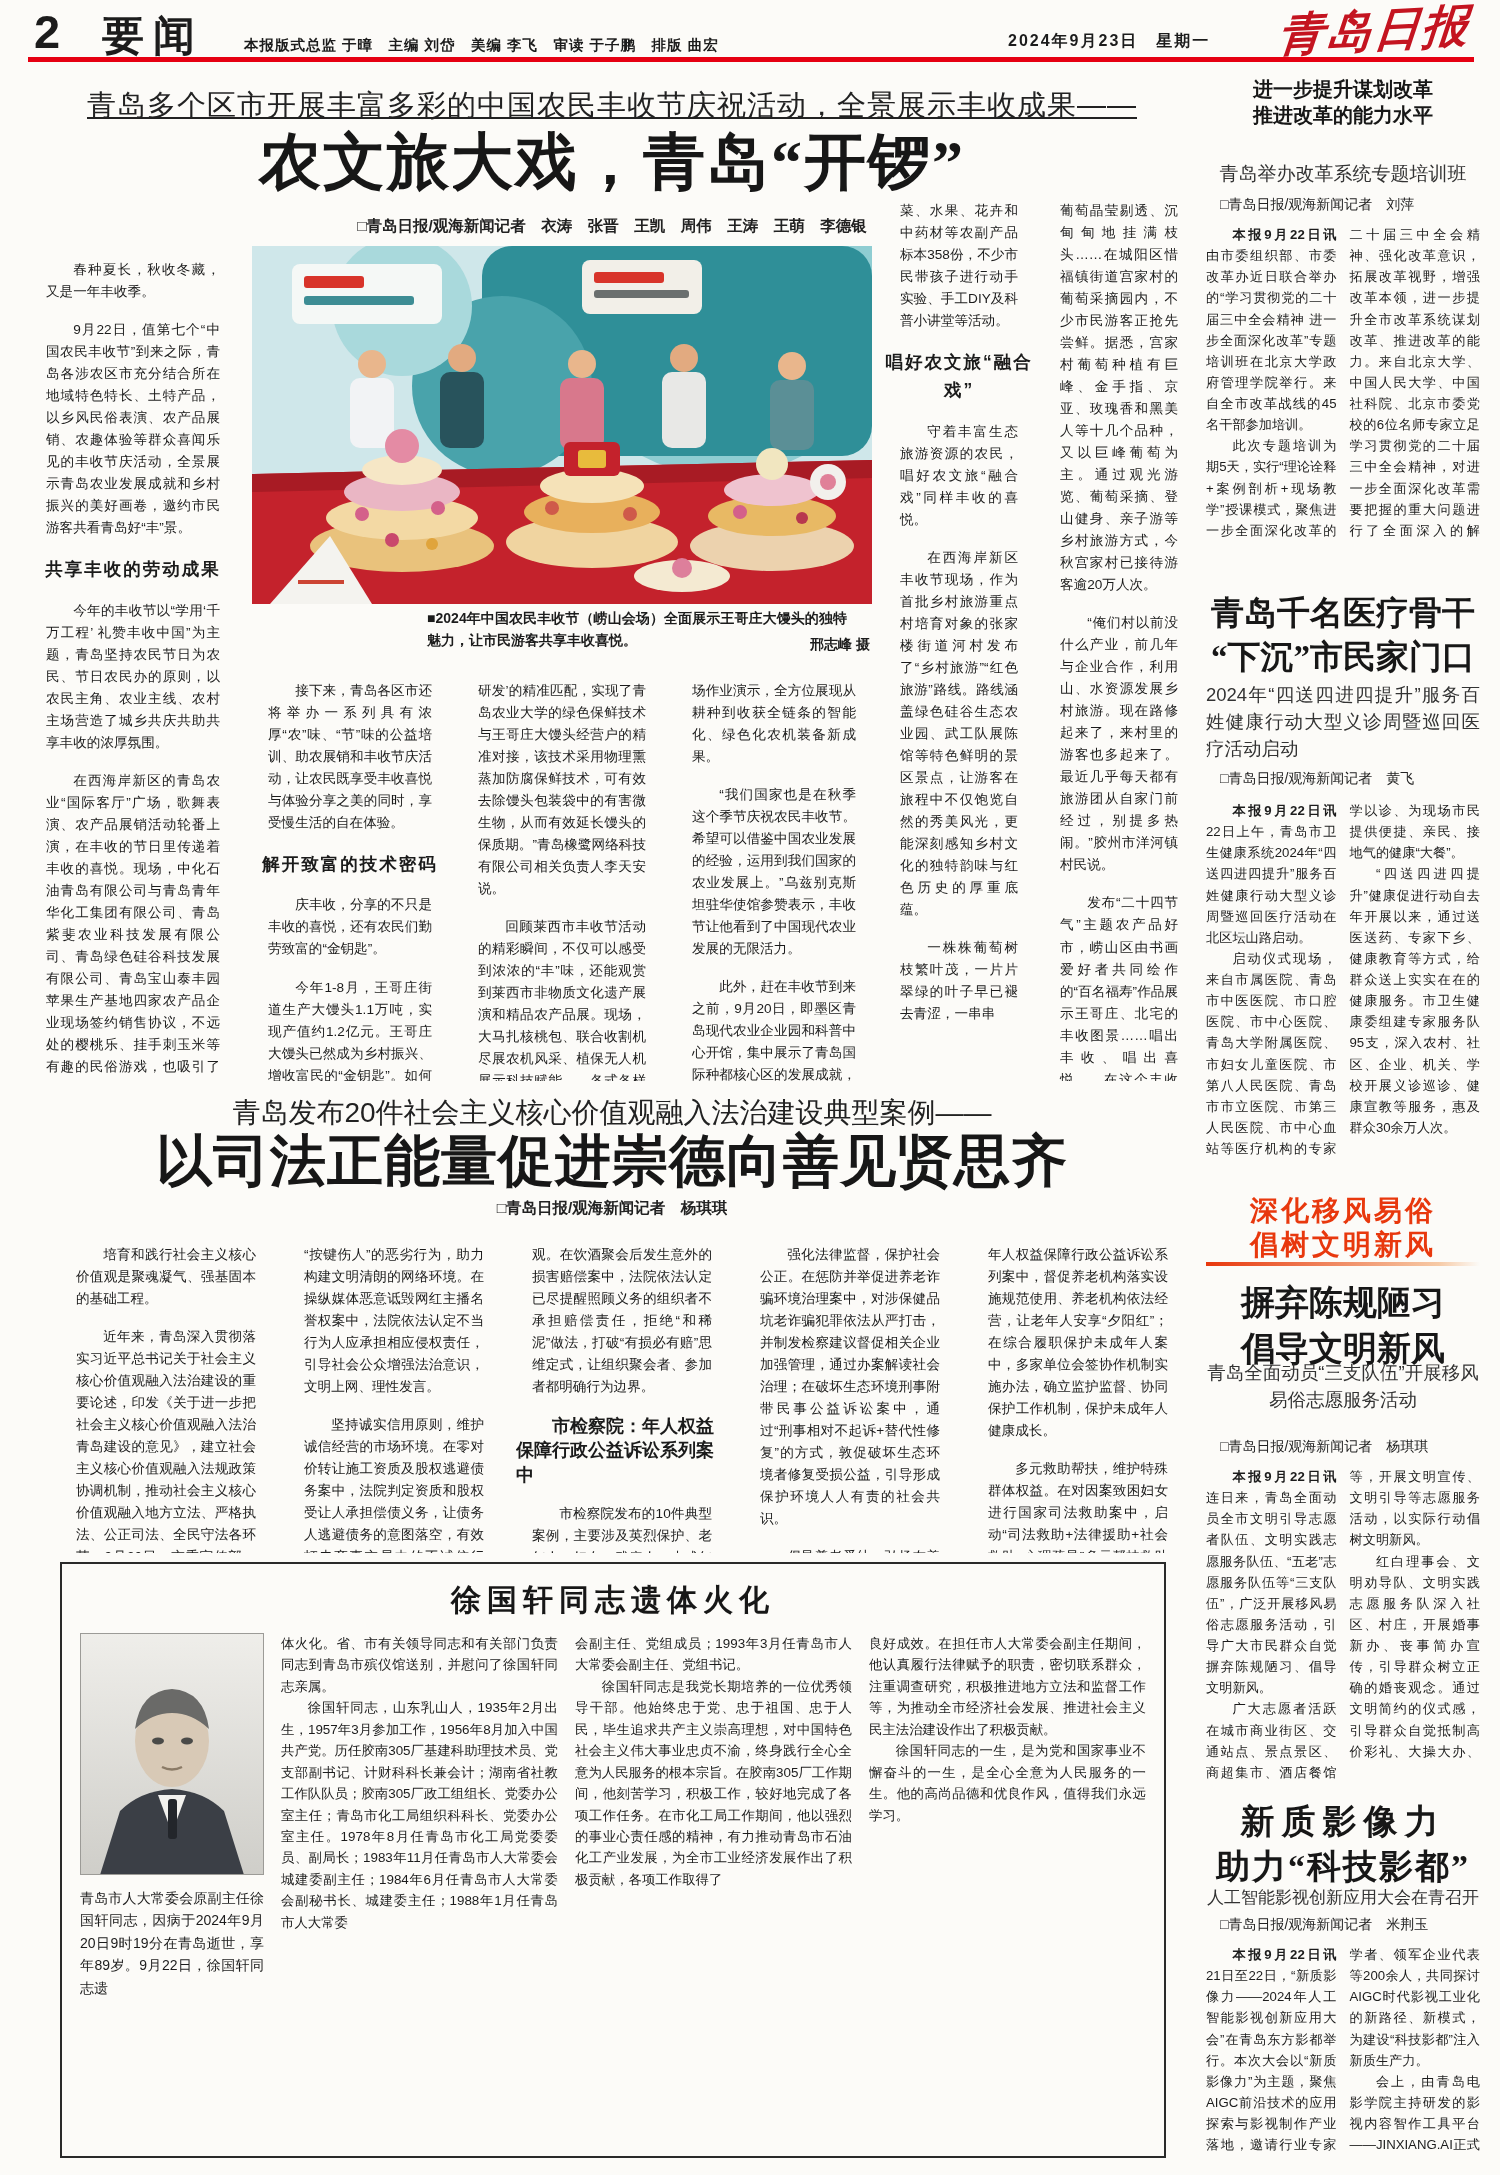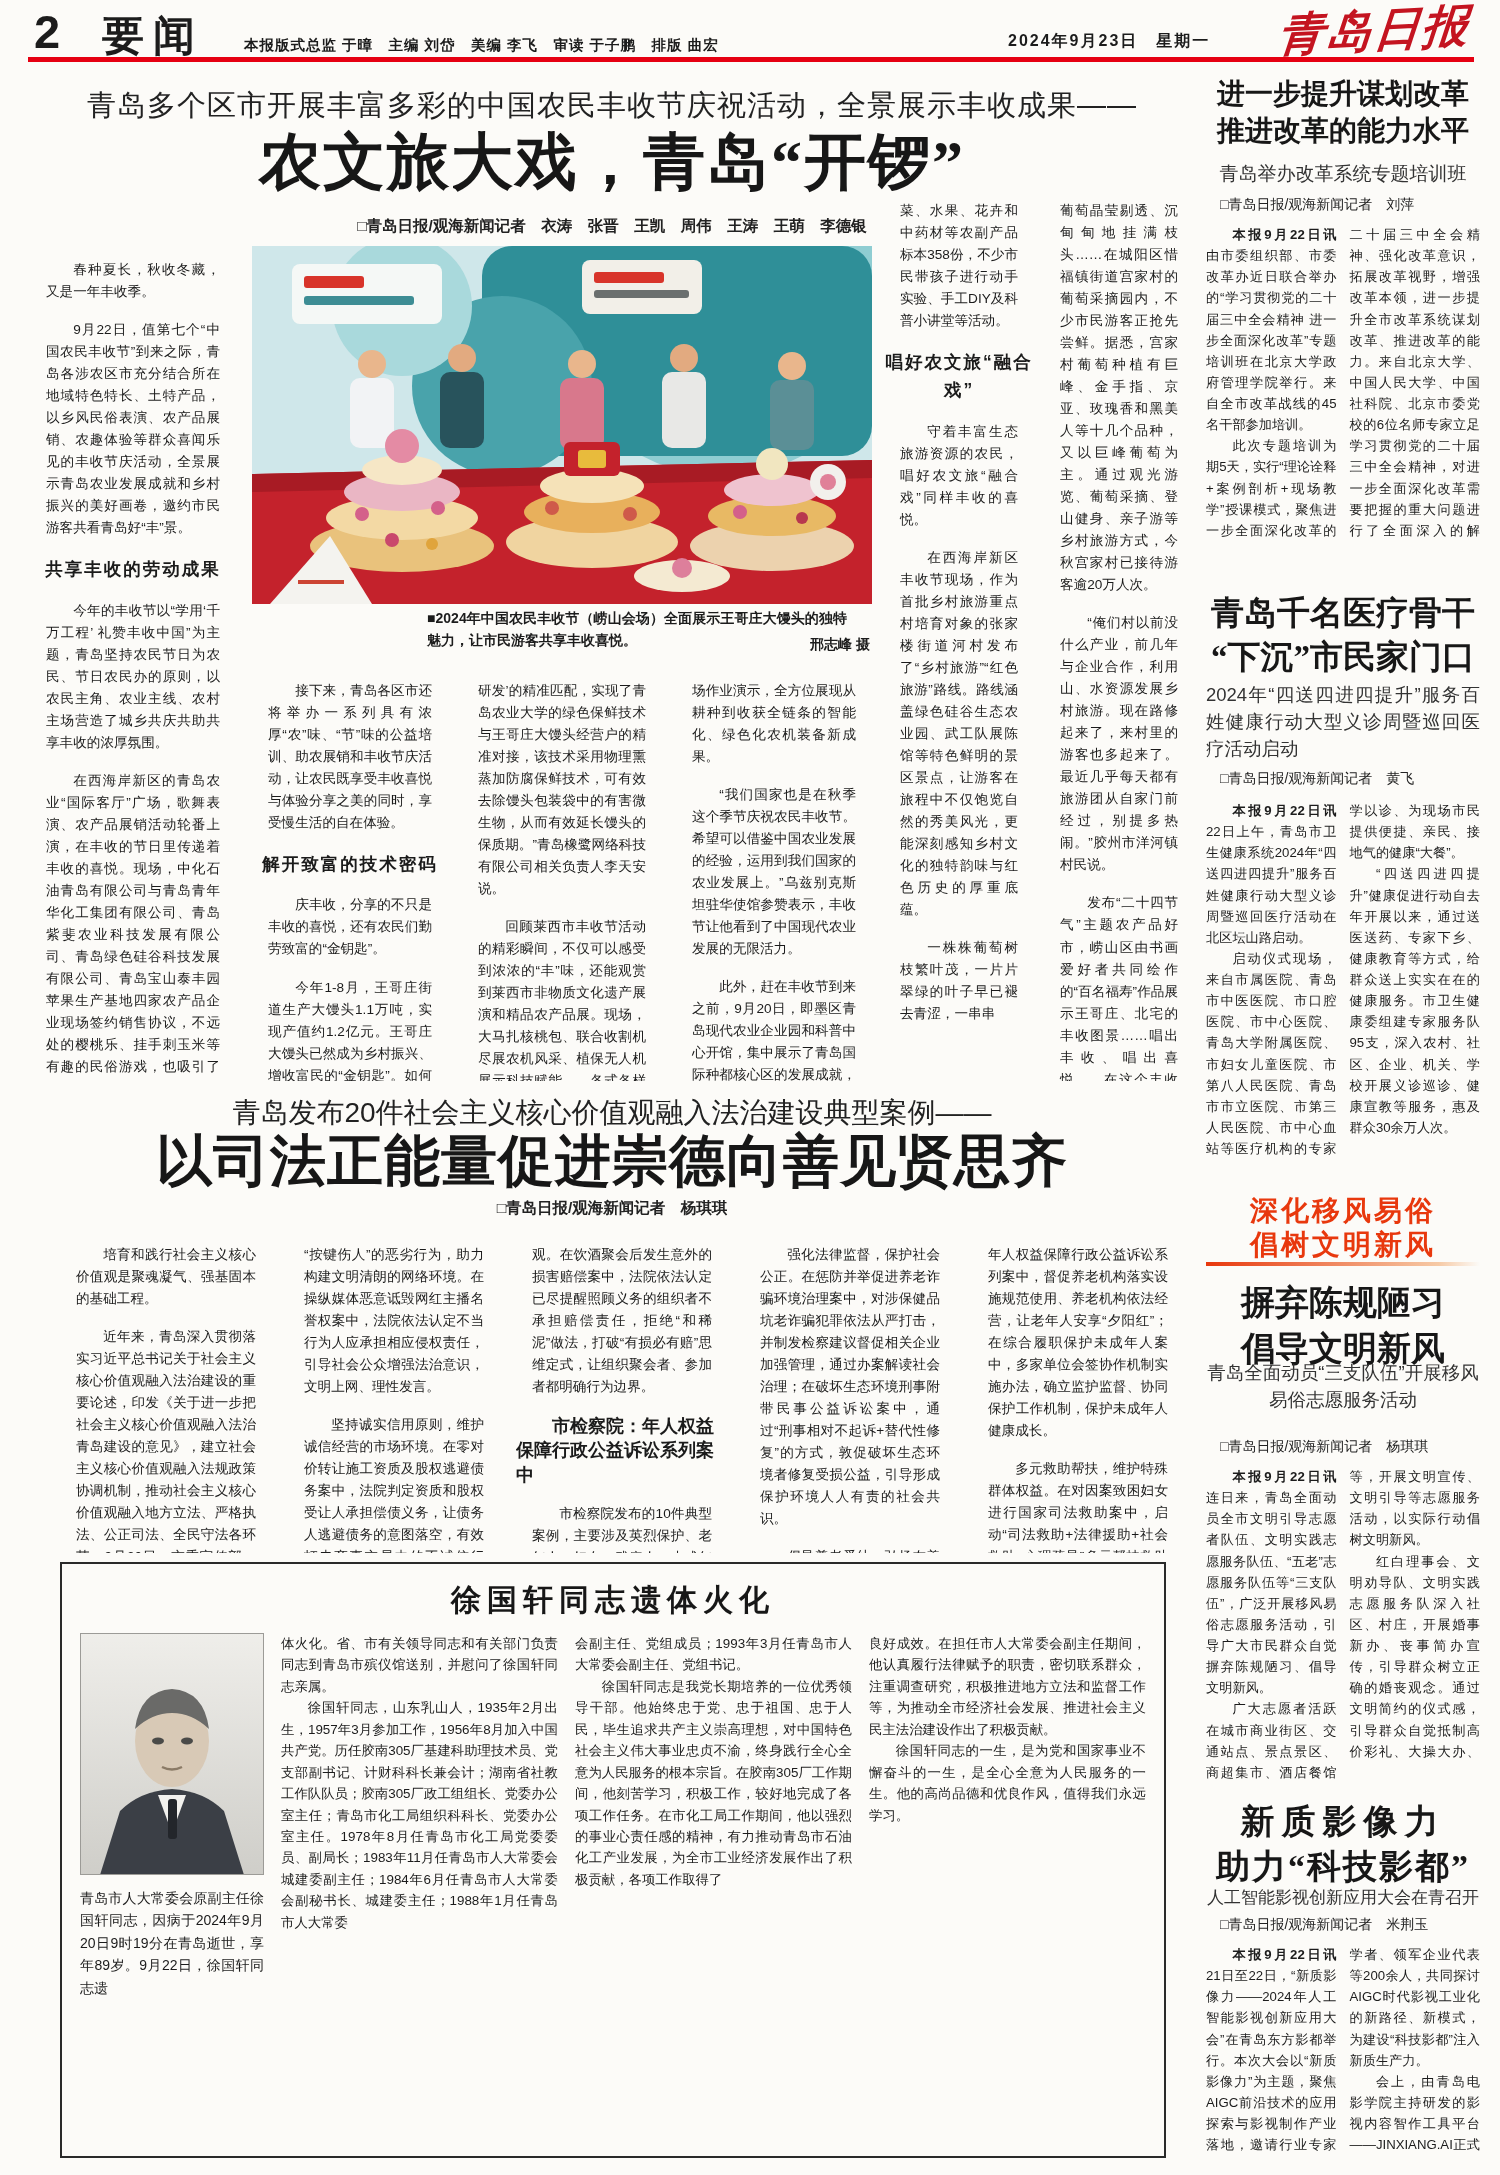--- a/index.html
+++ b/index.html
@@ -10,21 +10,21 @@
   .center{text-align:center;}
   
   .pagenum{left:34px;top:4px;font-size:47px;font-weight:bold;}
   .sectionname{left:102px;top:8px;font-size:42px;font-weight:bold;letter-spacing:9px;}
   .credits{left:244px;top:36px;font-size:14.5px;font-weight:bold;letter-spacing:1px;}
   .hdate{left:1008px;top:31px;font-size:16px;font-weight:bold;letter-spacing:2px;}
   .masthead{left:1278px;top:0px;font-size:46px;font-weight:bold;font-style:italic;
             color:#c41420;font-family:"Liberation Serif",serif;transform:rotate(-3deg) skewX(-8deg);letter-spacing:2px;}
   .redrule{left:28px;top:57px;width:1446px;height:5px;background:#e60012;}
   
-  .kicker{font-size:29px;letter-spacing:1px;color:#222;}
+  .kicker{font-size:29px;letter-spacing:1px;color:#222;text-decoration:underline;}
   .mainhead{font-size:62px;letter-spacing:2px;}
   .byline{font-size:15.5px;font-weight:bold;color:#222;}
   .kicker2{font-size:28px;color:#222;}
   .mainhead2{font-size:56px;letter-spacing:1px;}
   
   .col{position:absolute;overflow:hidden;font-size:13.6px;line-height:1.62;text-align:justify;color:#1b1b1b;}
   .col p{margin:16px;text-indent:2em;}
   .col p.cont{text-indent:0;}
   .sub{font-weight:bold;font-size:17.5px;text-align:center;letter-spacing:2px;margin:11px 0 9px;text-indent:0;}
   .art2col .sub{text-align:left;letter-spacing:0;font-size:18px;line-height:1.35;text-indent:2em;margin:8px 0 6px;}
@@ -36,21 +36,21 @@
   .obit{left:60px;top:1562px;width:1106px;height:596px;border:2px solid #2a2a2a;box-sizing:border-box;
         padding:12px 18px;}
   .obittitle{font-size:30px;letter-spacing:6px;text-align:center;margin:4px 0 12px;}
   .obitrow{display:flex;gap:17px;height:506px;overflow:hidden;}
   .portcol{width:184px;flex:none;}
   .portcap{font-size:14px;line-height:1.6;text-align:justify;margin-top:8px;}
   .obitcol{flex:1;overflow:hidden;font-size:13.4px;line-height:1.6;text-align:justify;}
   .obitcol p{margin:0;text-indent:2em;}
   .obitcol p.cont{text-indent:0;}
   
-  .railhead{left:1206px;width:274px;font-size:28px;line-height:1.32;text-align:center;position:absolute;}
+  .railhead{left:1206px;width:274px;font-size:20px;line-height:1.32;text-align:center;position:absolute;}
   .railsub{left:1206px;width:274px;position:absolute;font-size:19px;color:#333;text-align:center;line-height:1.45;}
   .railby{left:1206px;width:274px;position:absolute;font-size:14px;color:#222;text-indent:1em;}
   .railbody{left:1206px;width:274px;position:absolute;overflow:hidden;font-size:13.2px;line-height:1.6;
             text-align:justify;column-count:2;column-gap:13px;column-fill:auto;}
   .railbody p{margin:0;text-indent:2em;}
   .badge{left:1206px;width:274px;position:absolute;font-size:28px;font-weight:bold;line-height:1.2;
          text-align:center;color:#e8380d;letter-spacing:3px;}
   .badgerule{left:1206px;width:274px;height:4px;position:absolute;
              background:linear-gradient(90deg,#e8380d,#f6caa6 85%,#fcfbf8);}
   b{font-weight:bold;}

